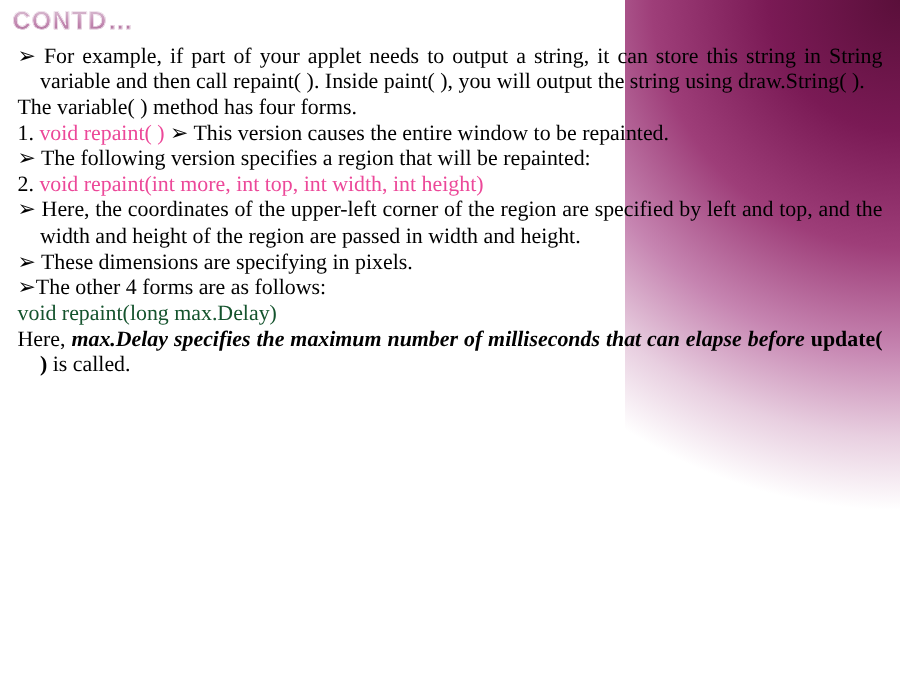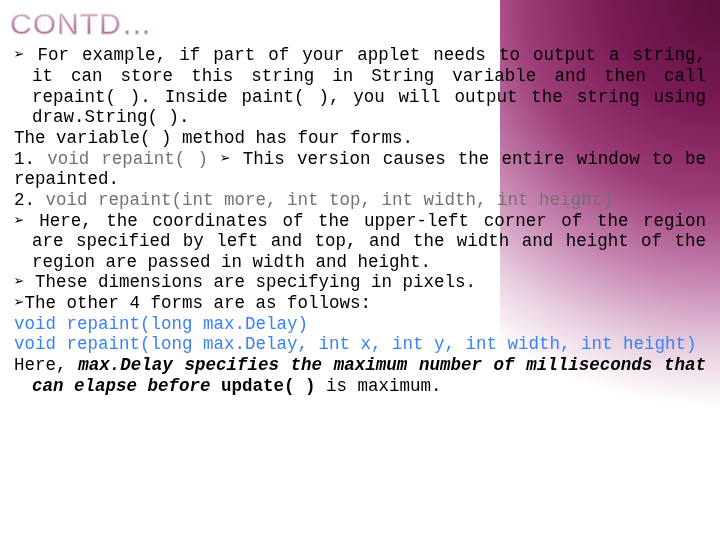--- a/index.html
+++ b/index.html
@@ -30,46 +30,45 @@
                 #ffffff 70%);
     z-index: 0;
   }
   .slide {
     position: relative;
     z-index: 1;
     padding: 6px 14px 0 10px;
   }
   .title {
     font-family: "Arial Black", Impact, sans-serif;
-    font-weight: 400;
-    font-size: 30px;
+    font-weight: 700;
+    font-size: 20px;
     letter-spacing: 1px;
     color: #a84a84;
     background: linear-gradient(#caa7c2, #9b3b7e 55%, #6d1553);
     -webkit-background-clip: text;
     background-clip: text;
     color: transparent;
     -webkit-text-stroke: 0.5px #fff;
     text-shadow: 0 0 1px rgba(255,255,255,0.4);
     margin: 0 0 4px 0;
   }
   .body p {
     margin: 0;
     text-align: justify;
-    font-family: Liberation Mono, monospace;
   }
   .indent {
     padding-left: 22px;
     text-indent: -18px;
   }
   .noindent {
     padding-left: 4px;
   }
-  .red { color: #737373; }
-  .darkred { color: #3b82f6; }
+  .red { color: #ec4899; }
+  .darkred { color: #14532d; }
   .bi { font-style: italic; font-weight: bold; }
   .b { font-weight: bold; }
 </style>
 </head>
 <body>
 
 <div class="corner"></div>
 
 <div class="slide">
 
@@ -81,38 +80,38 @@
       <span>➢ </span><span>For example, if part of your applet needs to output a string, it can store this string in String variable and then call repaint( ). Inside paint( ), you will output the string using draw.String( ).</span>
     </p>
 
     <p class="noindent">The variable( ) method has four forms.</p>
 
     <p class="noindent">
       <span> 1.</span>
       <span class="red">void repaint( )</span><span> ➢ This version causes the entire window to be repainted.</span>
     </p>
 
+    <p class="noindent">➢ The following version specifies a region that will be repainted:</p>
 
     <p class="noindent">
       <span> 2.</span>
       <span class="red">void repaint(int more, int top, int width, int height)</span>
     </p>
 
     <p class="indent">
       <span>➢ </span><span>Here, the coordinates of the upper-left corner of the region are specified by left and top, and the width and height of the region are passed in width and height.</span>
     </p>
 
     <p class="noindent">➢ These dimensions are specifying in pixels.</p>
 
 
 
     <p class="noindent">➢The other 4 forms are as follows:</p>
 
     <p class="noindent darkred"> void repaint(long max.Delay)</p>
 
-    <p class="noindent darkred"> void repaint(long max.Delay, int x, int y, int width, int height)</p>
 
     <p class="indent" style="text-align:justify;">
-      <span>Here, </span><span class="bi">max.Delay specifies the maximum number of milliseconds that can elapse before </span><span class="b">update( )</span><span> is maximum.</span>
+      <span>Here, </span><span class="bi">max.Delay specifies the maximum number of milliseconds that can elapse before </span><span class="b">update( )</span><span> is called.</span>
     </p>
 
   </div>
 </div>
 
 </body></html>

